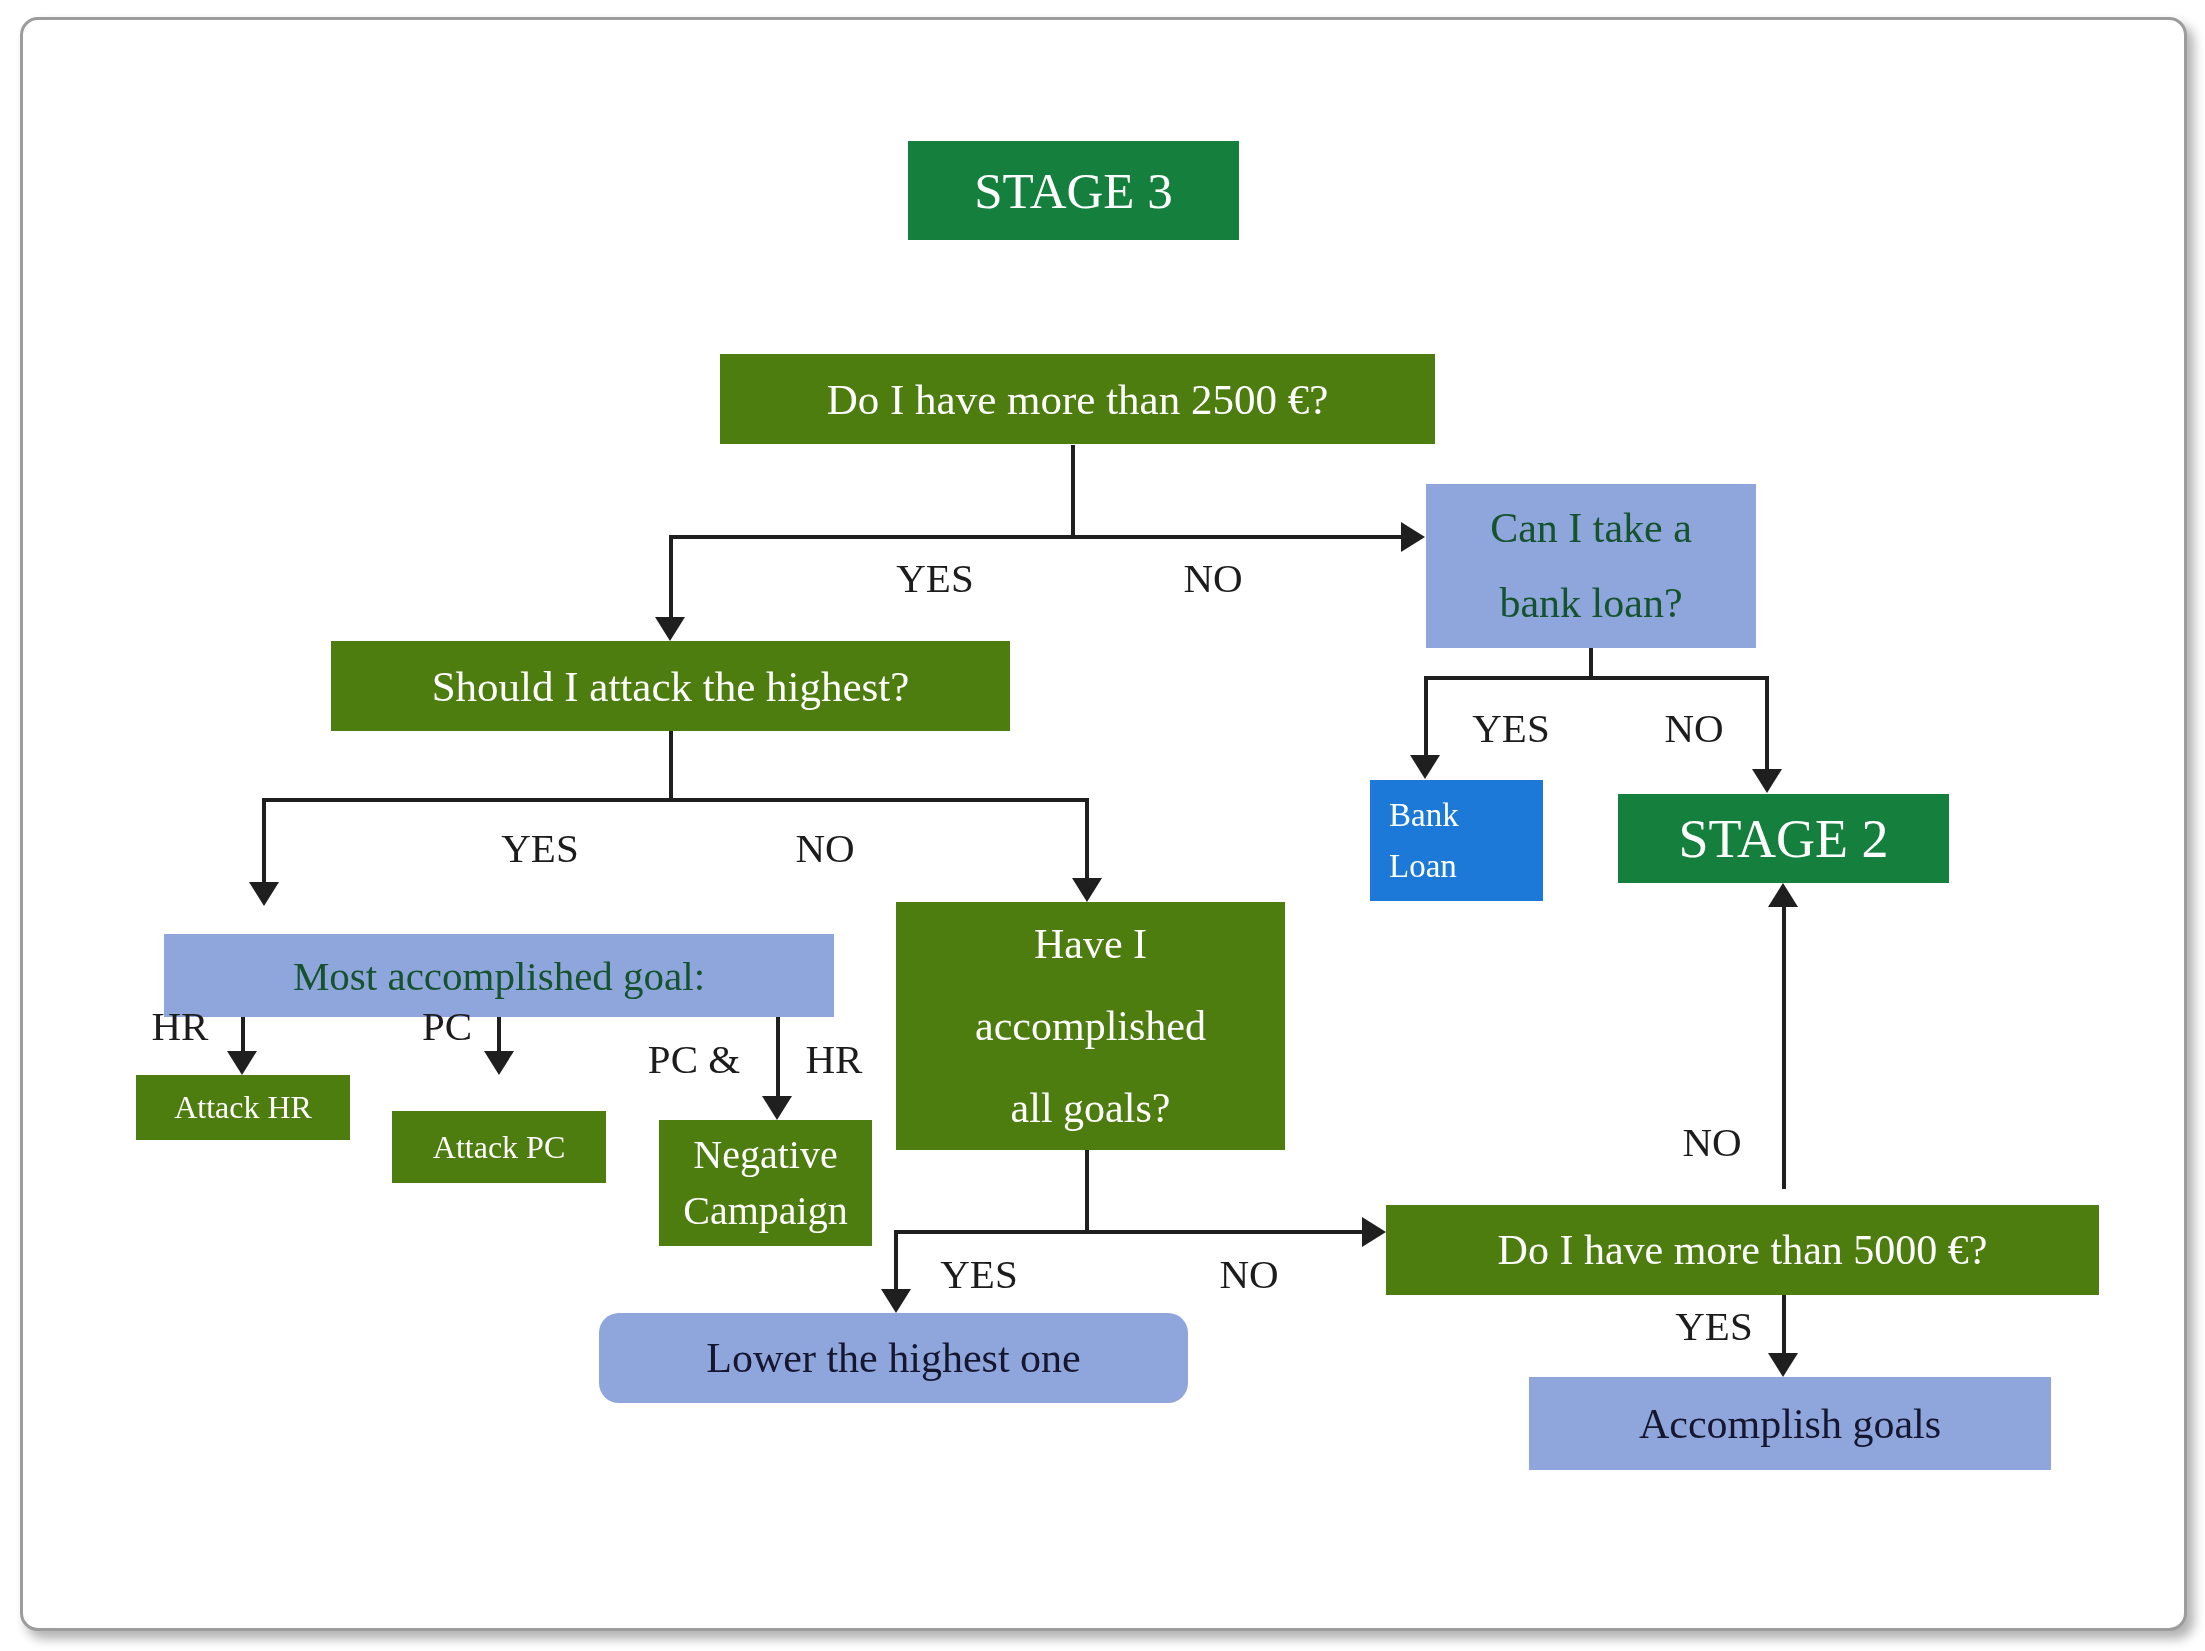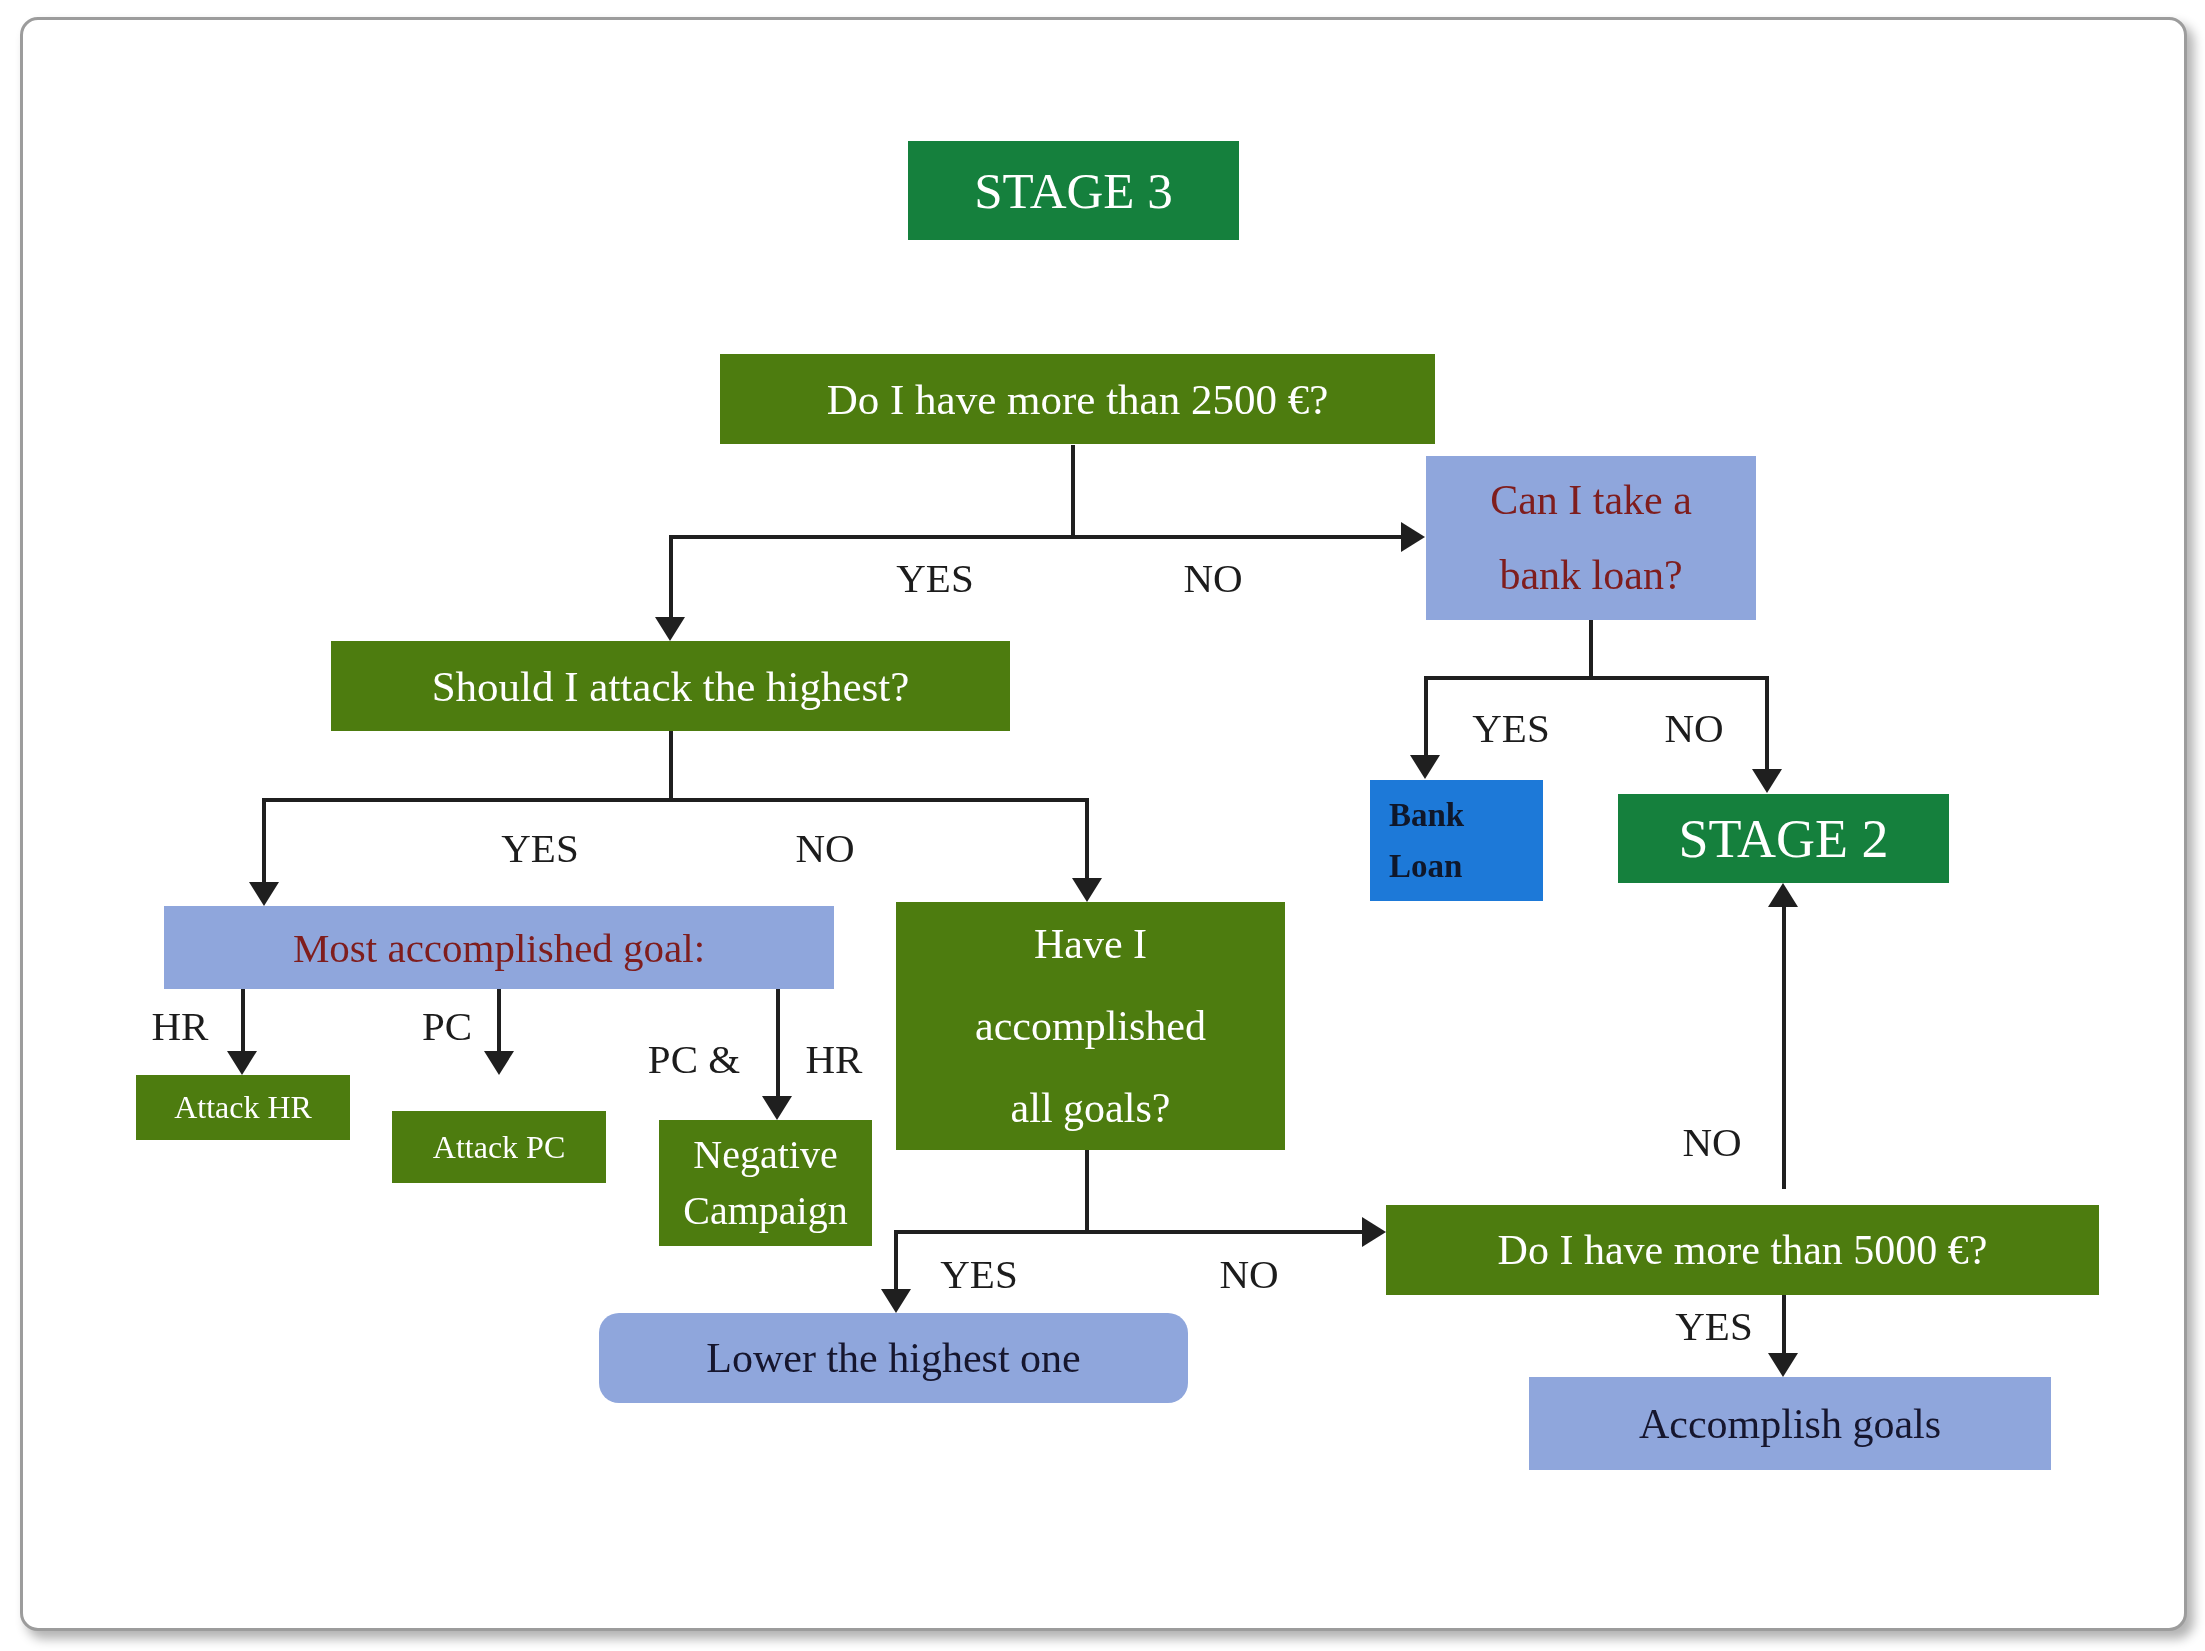--- a/index.html
+++ b/index.html
@@ -4,23 +4,23 @@
 <style>
   html,body{margin:0;padding:0;background:#ffffff;}
   body{width:2205px;height:1652px;position:relative;overflow:hidden;
        font-family:"Liberation Serif","DejaVu Serif",serif;}
   .frame{position:absolute;left:20.4px;top:16.6px;width:2161px;height:1608px;
          border:3.2px solid #9c9c9c;border-radius:18px;background:#ffffff;
          box-shadow:6.4px 7.6px 10.2px rgba(0,0,0,0.30);}
   .node{position:absolute;display:flex;align-items:center;justify-content:center;
         text-align:center;white-space:pre-line;}
   .b-blue{background:#4d7c0f;color:#ffffff;}
-  .b-blue2{background:#1d79d8;color:#0f172a;font-weight:bold;}
+  .b-blue2{background:#1d79d8;color:#ffffff;}
   .b-navy{background:#15803d;color:#ffffff;}
-  .b-peri{background:#8fa6dc;color:#7f1d1d;}
+  .b-peri{background:#8fa6dc;color:#14532d;margin-top:28px;}
   .b-peri-dark{background:#8fa6dc;color:#16162e;}
   .vline,.hline{position:absolute;background:#1f1f1f;}
   .vline{width:3.8px;}
   .hline{height:3.8px;}
   .ar{position:absolute;width:0;height:0;}
   .ar-d{border-left:15.3px solid transparent;border-right:15.3px solid transparent;
         border-top:24px solid #1f1f1f;}
   .ar-u{border-left:15.3px solid transparent;border-right:15.3px solid transparent;
         border-bottom:24px solid #1f1f1f;}
   .ar-r{border-top:15.3px solid transparent;border-bottom:15.3px solid transparent;

